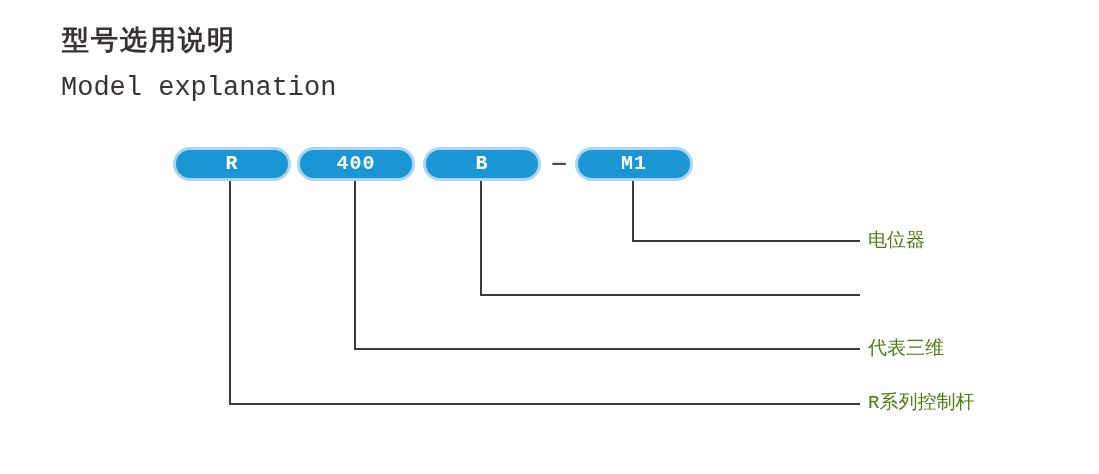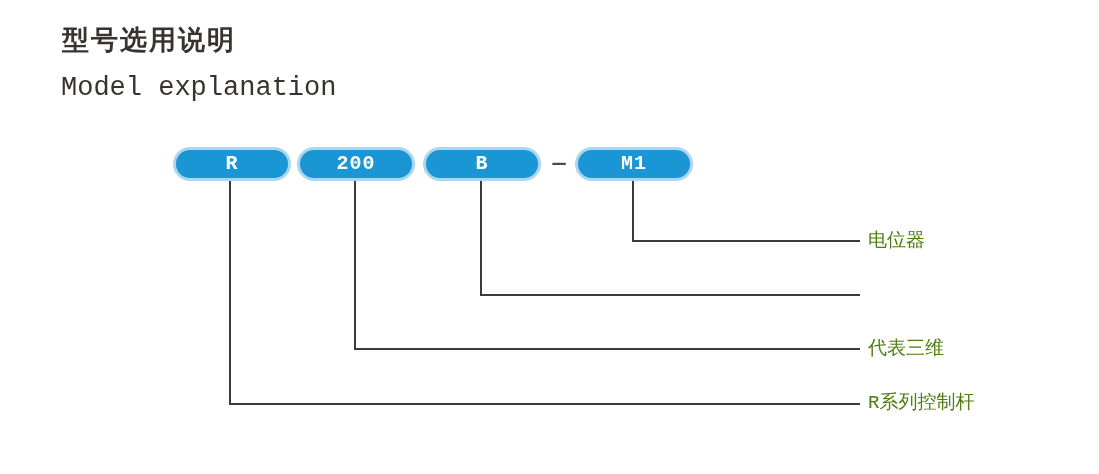--- a/index.html
+++ b/index.html
@@ -102,21 +102,21 @@
 
 <div class="stage">
 
   <div class="title-zh">型号选用说明</div>
   <div class="title-en">Model explanation</div>
 
   <div class="pill pill-r">
     <span class="pill-label">R</span>
   </div>
   <div class="pill pill-300">
-    <span class="pill-label">200</span>
+    <span class="pill-label">400</span>
   </div>
   <div class="pill pill-b">
     <span class="pill-label">B</span>
   </div>
   <div class="separator-dash">—</div>
   <div class="pill pill-m1">
     <span class="pill-label">M1</span>
   </div>
 
   <div class="connector conn-m1"></div>

